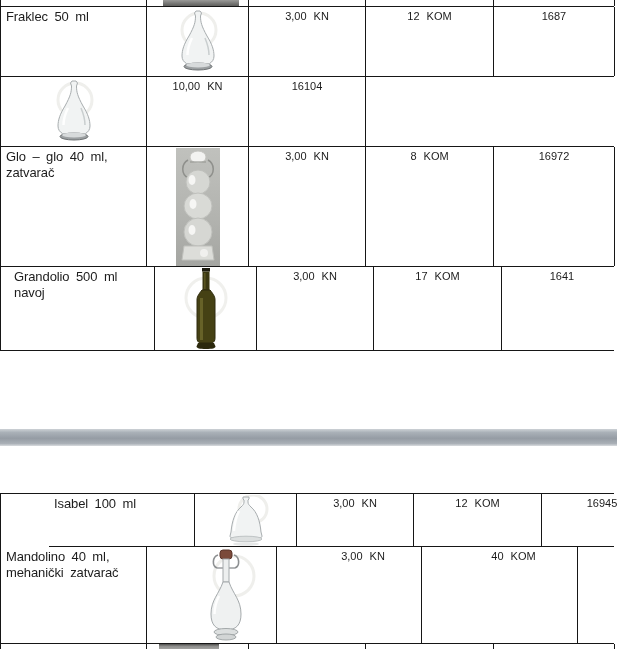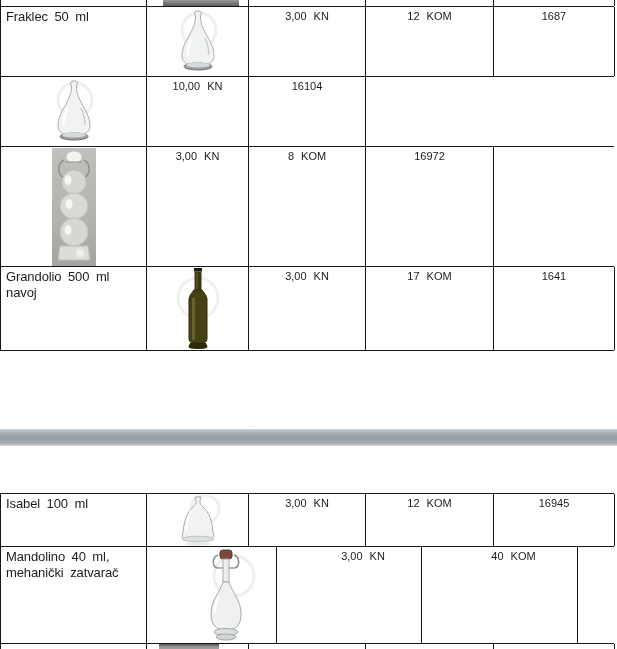--- a/index.html
+++ b/index.html
@@ -17,22 +17,22 @@
   .cell{border-right:1px solid #161616;box-sizing:border-box;overflow:hidden;position:relative;}
   .name-cell{padding:2px 4px 0 5px;}
   .name-text{font-weight:400;font-size:13px;line-height:16px;letter-spacing:-0.1px;
              word-spacing:3px;white-space:pre-line;display:block;}
   .val-cell{padding-top:2px;text-align:center;font-size:11px;line-height:15px;word-spacing:4px;}
   .img-cell{display:flex;justify-content:center;align-items:flex-start;}
   
   .h-part-top{height:7px;}
   .h70{height:70px;}
   .h120{height:120px;}
-  .h84{height:84px;}
-  .h53{height:53px;}
+  .h84{height:84px;padding-left:8px;}
+  .h53{height:53px;margin-left:48px;}
   .h97{height:97px;gap:28px;}
   .h-part-bot{height:6px;}
   
   .sliver-top{width:76px;height:6px;margin-left:16px;
     background:linear-gradient(180deg,#9a9a98 0%,#787876 55%,#5f5f5d 100%);}
   .sliver-bottom{width:60px;height:6px;margin-left:12px;
     background:linear-gradient(180deg,#4f4f4d 0%,#8f8f8d 40%,#a9a9a7 100%);}
   .photo-gray{width:44px;height:118px;margin-top:1px;
     background:linear-gradient(180deg,#c0c1bd 0%,#b2b3af 60%,#a4a5a1 100%);
     display:flex;justify-content:center;}
@@ -86,20 +86,24 @@
           <path d="M42,30 C44.5,36 46,42 46,47" fill="none" stroke="#c9cecf" stroke-width="1.5"></path>
           <ellipse cx="35" cy="58.5" rx="14" ry="3.5" fill="#9ca0a2" stroke="#6d7173" stroke-width="1"></ellipse>
           <ellipse cx="35" cy="57" rx="12" ry="2.5" fill="#d7dadb"></ellipse>
         </svg>
       </div>
       <div class="cell val-cell">10,00 KN</div>
       <div class="cell val-cell">16104</div>
     </div>
 
     <div class="row h120">
+      <div class="cell name-cell">
+        <span class="name-text">Glo – glo 40 ml,
+zatvarač</span>
+      </div>
       <div class="cell img-cell">
         <div class="photo-gray">
           <svg width="44" height="118" viewBox="0 0 44 118">
             <ellipse cx="22" cy="9" rx="8" ry="6" fill="#f3f3f1" stroke="#c6c6c2" stroke-width="1"></ellipse>
             <path d="M12,12 C5,16 5,26 12,30 M32,12 C39,16 39,26 32,30" fill="none" stroke="#8f908c" stroke-width="1.5"></path>
             <path d="M14,14 L30,14" stroke="#9a9b97" stroke-width="1.2"></path>
             <ellipse cx="22" cy="34" rx="12" ry="12" fill="#d6d7d3" stroke="#bfc0bc" stroke-width="1"></ellipse>
             <ellipse cx="22" cy="58" rx="14" ry="13" fill="#d9dad6" stroke="#bfc0bc" stroke-width="1"></ellipse>
             <ellipse cx="22" cy="84" rx="14" ry="14" fill="#d6d7d3" stroke="#bfc0bc" stroke-width="1"></ellipse>
             <path d="M8,98 L36,98 L38,112 L6,112 Z" fill="#dcddd9" stroke="#bfc0bc" stroke-width="1"></path>

